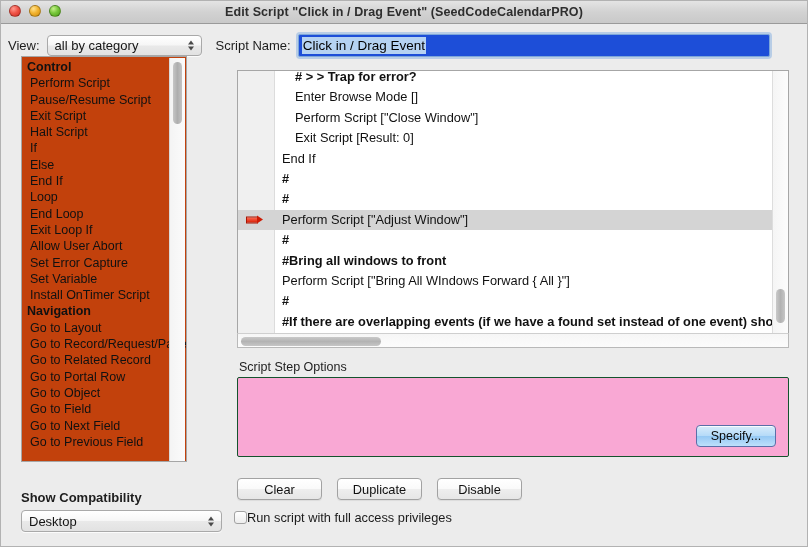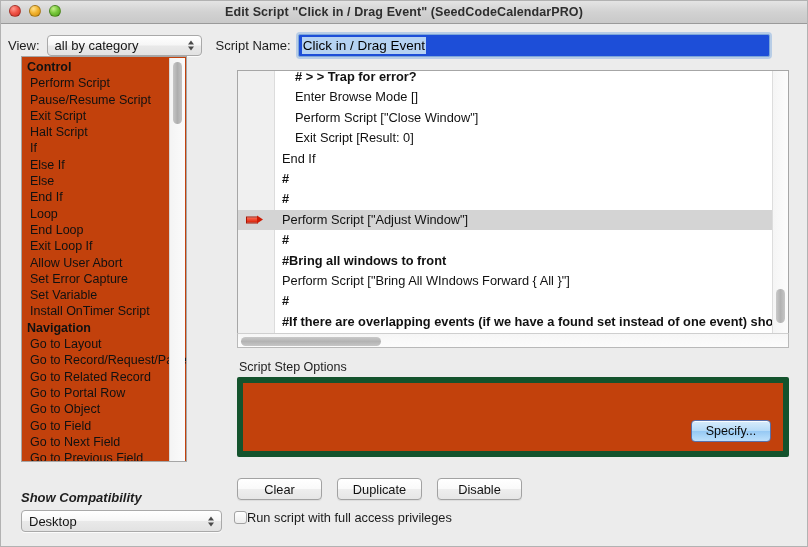--- a/index.html
+++ b/index.html
@@ -206,21 +206,20 @@
   }
 
   
   #compat-label {
     position: absolute;
     left: 20px;
     top: 489px;
     font-size: 13px;
     font-weight: 600;
     color: #1d1d1d;
-    font-style: italic;
   }
   #compat-popup {
     position: absolute;
     left: 20px;
     top: 509px;
     width: 201px;
     height: 22px;
   }
 
   
@@ -338,22 +337,22 @@
     font-size: 12.5px;
     color: #1d1d1d;
   }
   #options-box {
     position: absolute;
     left: 236px;
     top: 376px;
     width: 552px;
     height: 80px;
     box-sizing: border-box;
-    background: #c2410c;
-    border: 6px solid #14532d;
+    background: #f9a8d4;
+    border: 1px solid #14532d;
     border-radius: 2px;
   }
   #specify-button {
     position: absolute;
     right: 12px;
     bottom: 9px;
     width: 80px;
     height: 22px;
     box-sizing: border-box;
     border-radius: 4px;
@@ -447,21 +446,20 @@
   </div>
 
   <div id="step-list">
     <div id="step-list-inner">
         <div class="step-row header">Control</div>
         <div class="step-row item">Perform Script</div>
         <div class="step-row item">Pause/Resume Script</div>
         <div class="step-row item">Exit Script</div>
         <div class="step-row item">Halt Script</div>
         <div class="step-row item">If</div>
-        <div class="step-row item">Else If</div>
         <div class="step-row item">Else</div>
         <div class="step-row item">End If</div>
         <div class="step-row item">Loop</div>
         <div class="step-row item">End Loop</div>
         <div class="step-row item">Exit Loop If</div>
         <div class="step-row item">Allow User Abort</div>
         <div class="step-row item">Set Error Capture</div>
         <div class="step-row item">Set Variable</div>
         <div class="step-row item">Install OnTimer Script</div>
         <div class="step-row header">Navigation</div>

